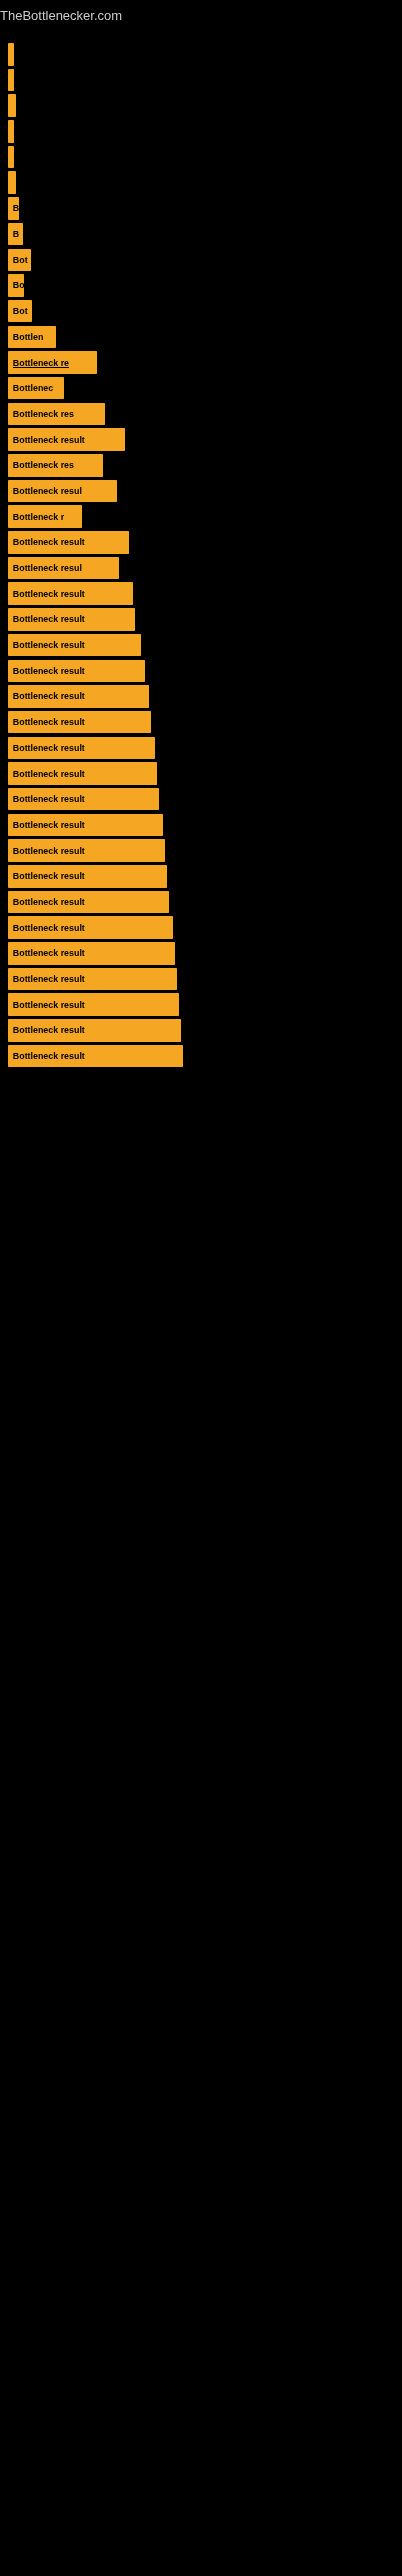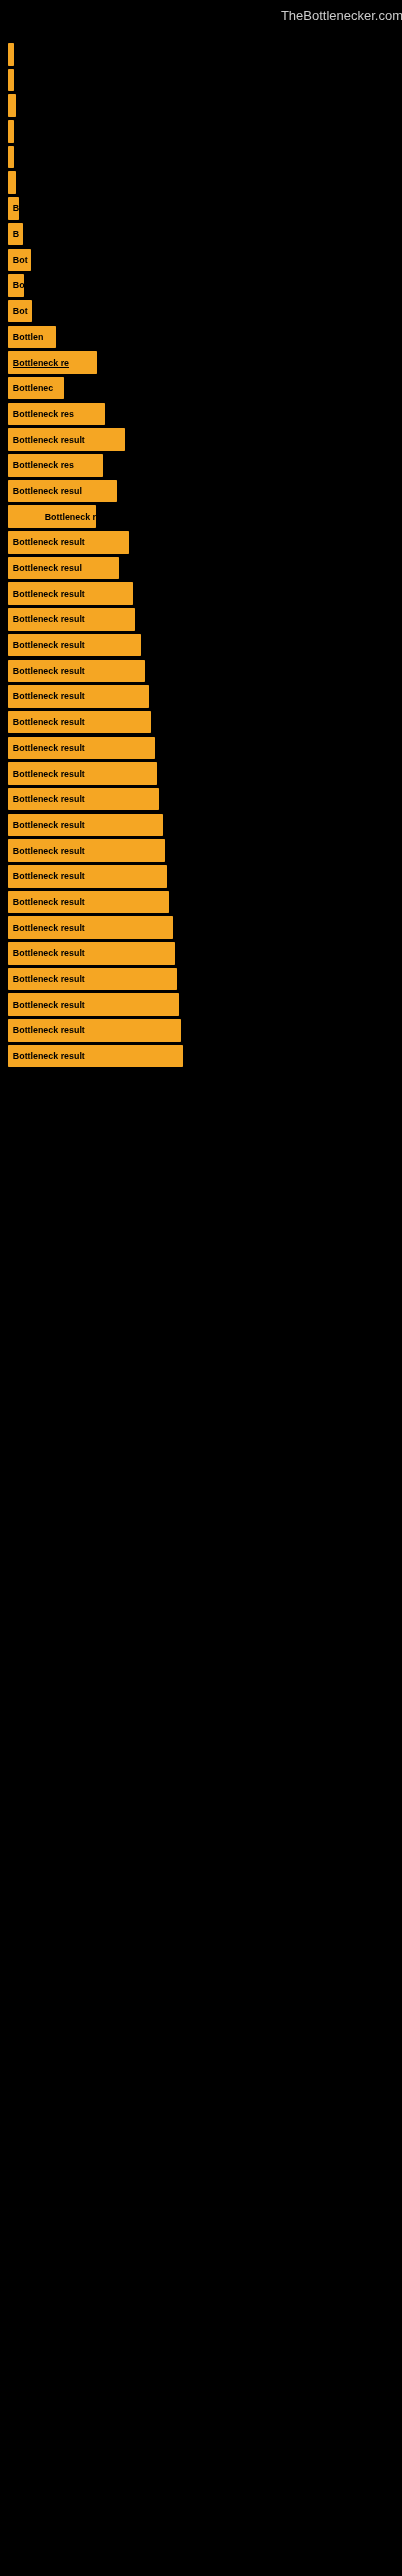--- a/index.html
+++ b/index.html
@@ -12,21 +12,21 @@
       background-color: #000000;
       width: 403px;
       min-height: 2576px;
       font-family: Arial, sans-serif;
       position: relative;
     }
 
     .site-title {
       color: #cccccc;
       font-size: 13px;
-      text-align: right;
+      text-align: left;
       padding: 8px 0 4px 0;
       font-weight: normal;
     }
 
     .bars-container {
       padding: 16px 8px 8px 8px;
       display: flex;
       flex-direction: column;
       gap: 0px;
     }
@@ -146,21 +146,21 @@
       <div class="bar" style="width: 95px;">
         <span class="bar-label">Bottleneck res</span>
       </div>
     </div>
     <div class="bar-row">
       <div class="bar" style="width: 109px;">
         <span class="bar-label">Bottleneck resul</span>
       </div>
     </div>
     <div class="bar-row">
-      <div class="bar" style="width: 88px; justify-content: flex-end;">
+      <div class="bar" style="width: 74px;">
         <span class="bar-label">Bottleneck r</span>
       </div>
     </div>
     <div class="bar-row">
       <div class="bar" style="width: 121px;">
         <span class="bar-label">Bottleneck result</span>
       </div>
     </div>
     <div class="bar-row">
       <div class="bar" style="width: 111px;">

